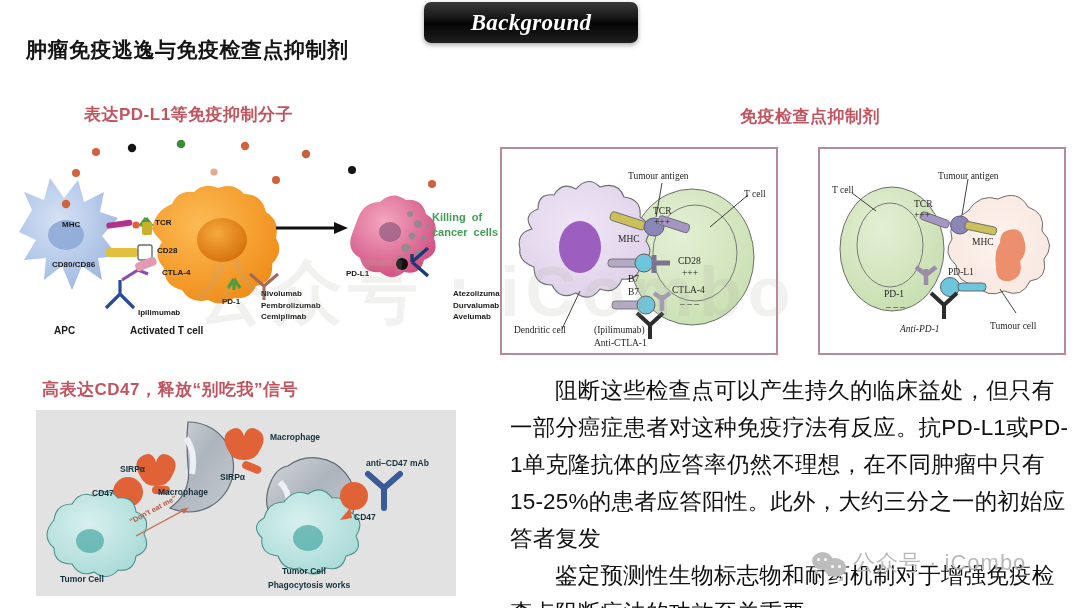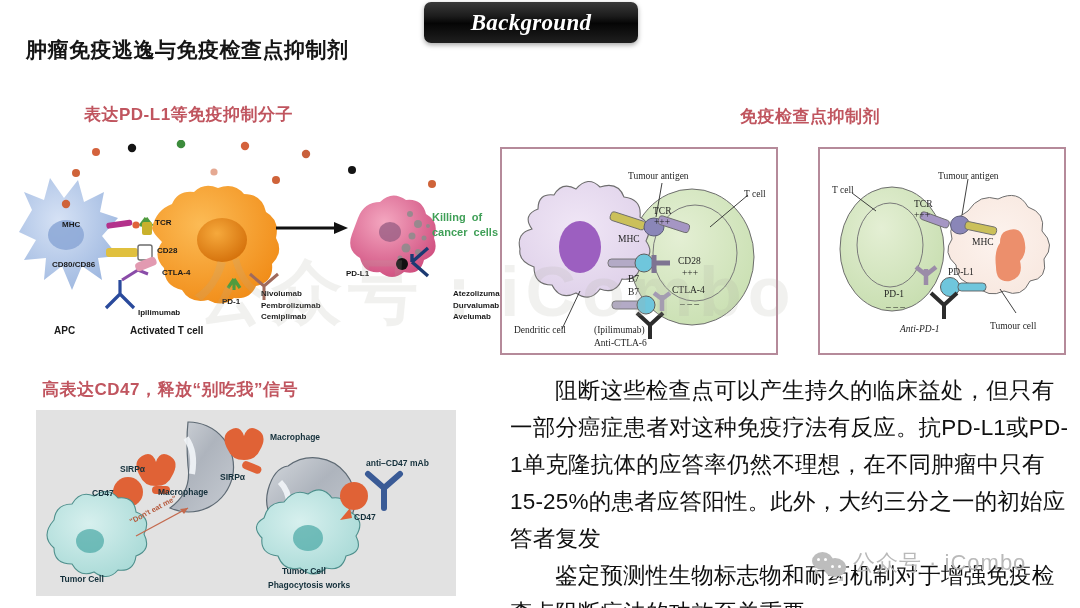--- a/index.html
+++ b/index.html
@@ -286,21 +286,21 @@
     <div class="lbl" style="left:116px; top:85px;">MHC</div>
     <div class="lbl" style="left:242px; top:40px;">T cell</div>
     <div class="lbl" style="left:176px; top:107px;">CD28</div>
     <div class="lbl" style="left:180px; top:119px;">+++</div>
     <div class="lbl" style="left:170px; top:136px;">CTLA-4</div>
     <div class="lbl" style="left:178px; top:150px;">– – –</div>
     <div class="lbl" style="left:126px; top:125px;">B7</div>
     <div class="lbl" style="left:126px; top:138px;">B7</div>
     <div class="lbl" style="left:12px;  top:176px;">Dendritic cell</div>
     <div class="lbl" style="left:92px;  top:176px;">(Ipilimumab)</div>
-    <div class="lbl" style="left:92px;  top:189px;">Anti-CTLA-6</div>
+    <div class="lbl" style="left:92px;  top:189px;">Anti-CTLA-1</div>
   </div>
 
   <div class="pinkbox" id="box-pd1">
     <svg width="244" height="204" viewBox="0 0 244 204">
       <defs>
         <radialGradient id="gTg2" cx="40%" cy="33%" r="75%">
           <stop offset="0%" stop-color="#e4efd4"></stop>
             <stop offset="100%" stop-color="#c6ddae"></stop>
         </radialGradient>
         <radialGradient id="gTum" cx="50%" cy="45%" r="70%">

